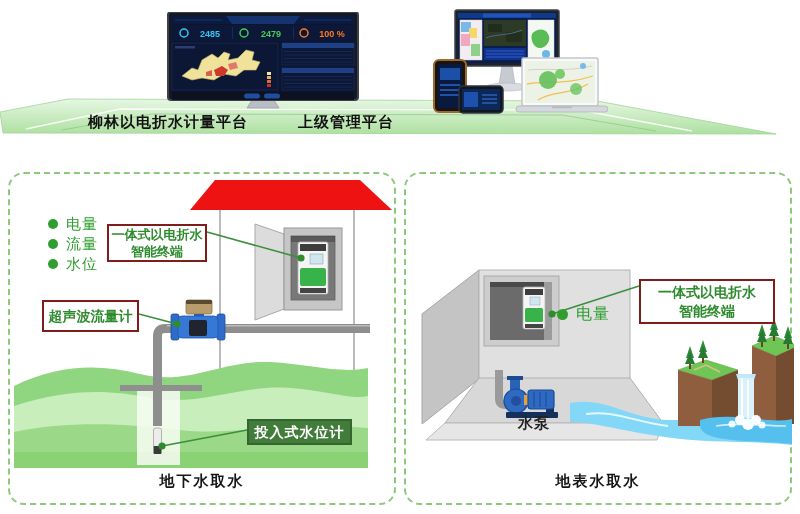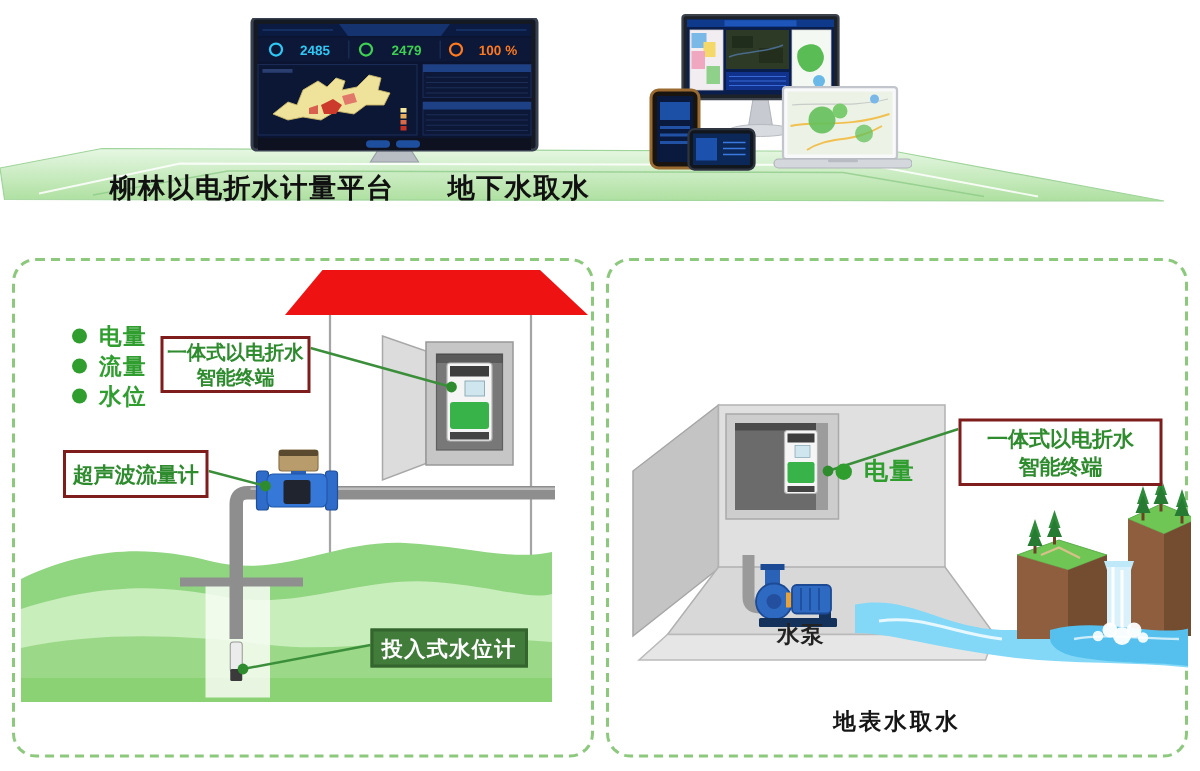--- a/index.html
+++ b/index.html
@@ -3,37 +3,37 @@
 <meta charset="utf-8">
 <style>
   html,body{margin:0;padding:0;background:#ffffff;}
   body{width:800px;height:514px;position:relative;overflow:hidden;
        font-family:"Liberation Sans","DejaVu Sans",sans-serif;}
   .abs{position:absolute;}
   svg{display:block;}
 
   
   .plat-label{position:absolute;top:113px;transform:translateX(-50%);
-    font-size:18px;font-weight:bold;color:#111;letter-spacing:1px;white-space:nowrap;}
+    font-size:15px;font-weight:bold;color:#111;letter-spacing:1px;white-space:nowrap;}
 
   
   .panel{position:absolute;top:172px;width:388px;height:333px;
     border:2px dashed #8cc97d;border-radius:16px;box-sizing:border-box;background:#fff;}
   .panel-left{left:8px;}
   .panel-right{left:404px;}
   .scene{position:absolute;left:0;top:0;}
 
   .caption{position:absolute;left:0;right:0;top:298px;text-align:center;
     font-size:15px;font-weight:bold;color:#161616;letter-spacing:2px;}
 
   
   .bullets{position:absolute;left:38px;top:40px;}
   .bullet-row{display:flex;align-items:center;height:20px;}
   .bullet-dot{width:10px;height:10px;border-radius:50%;background:#2f9e2f;margin-right:8px;flex:0 0 auto;}
-  .bullet-text{font-size:15px;font-weight:bold;color:#2f9e2f;letter-spacing:1px;white-space:nowrap;}
+  .bullet-text{font-size:15px;font-weight:normal;color:#2f9e2f;letter-spacing:1px;white-space:nowrap;}
 
   
   .label-box{position:absolute;background:#ffffff;border:2px solid #7f1d1d;
     display:flex;flex-direction:column;align-items:center;justify-content:center;
     box-sizing:border-box;text-align:center;}
   .label-box .ln{font-size:13px;font-weight:bold;color:#2e8b2e;line-height:17px;white-space:nowrap;}
   .label-box.single .ln{font-size:14px;}
   .label-box.dark{background:#417c3b;border:2px solid #35652f;}
   .label-box.dark .ln{color:#ffffff;font-size:14px;letter-spacing:1px;}
 
@@ -155,21 +155,21 @@
   <g>
     <rect x="31" y="82" width="44" height="27" rx="4" fill="#12161d" stroke="#2e3540" stroke-width="1.5"></rect>
     <rect x="34" y="85" width="38" height="21" fill="#0c2858"></rect>
     <rect x="36" y="88" width="14" height="15" fill="#1e55b8" opacity="0.9"></rect>
     <path d="M54,91 H69 M54,95 H69 M54,99 H69" stroke="#3a7ae0" stroke-width="1"></path>
   </g>
 </svg>
 </div>
 
 <div class="plat-label" style="left:168px">柳林以电折水计量平台</div>
-<div class="plat-label" style="left:346px">地下水取水</div>
+<div class="plat-label" style="left:346px">上级管理平台</div>
 
 <div class="panel panel-left">
   <svg class="scene" width="388" height="333" viewBox="0 0 388 333">
 
     <path d="M210,36 V200 M344,36 V200" stroke="#a5a5a5" stroke-width="1.5"></path>
     <polygon points="180,36 205,6 350,6 382,36" fill="#ee1212"></polygon>
 
     <g>
       <polygon points="245,50 274,60 274,135 245,146" fill="#dcdcdc" stroke="#a8a8a8" stroke-width="1"></polygon>
       <rect x="274" y="54" width="58" height="82" fill="#c6c6c6" stroke="#989898" stroke-width="1"></rect>
@@ -244,20 +244,21 @@
   </div>
 
   <div class="label-box dark" style="left:237px;top:245px;width:105px;height:26px">
     <span class="ln">投入式水位计</span>
   </div>
 
   <div class="label-box single" style="left:32px;top:126px;width:97px;height:32px">
     <span class="ln">超声波流量计</span>
   </div>
 
+  <div class="caption">地下水取水</div>
 </div>
 
 <div class="panel panel-right">
   <svg class="scene" width="388" height="333" viewBox="0 0 388 333">
 
     <g>
       <polygon points="16,140 73,96 73,205 16,250" fill="#c4c4c4" stroke="#a6a6a6" stroke-width="1"></polygon>
       <rect x="73" y="96" width="151" height="109" fill="#e0e0e0" stroke="#b2b2b2" stroke-width="1"></rect>
       <rect x="78" y="102" width="75" height="70" fill="#cdcdcd" stroke="#a9a9a9" stroke-width="1"></rect>
       <rect x="84" y="108" width="62" height="58" fill="#6b6b6b"></rect>

